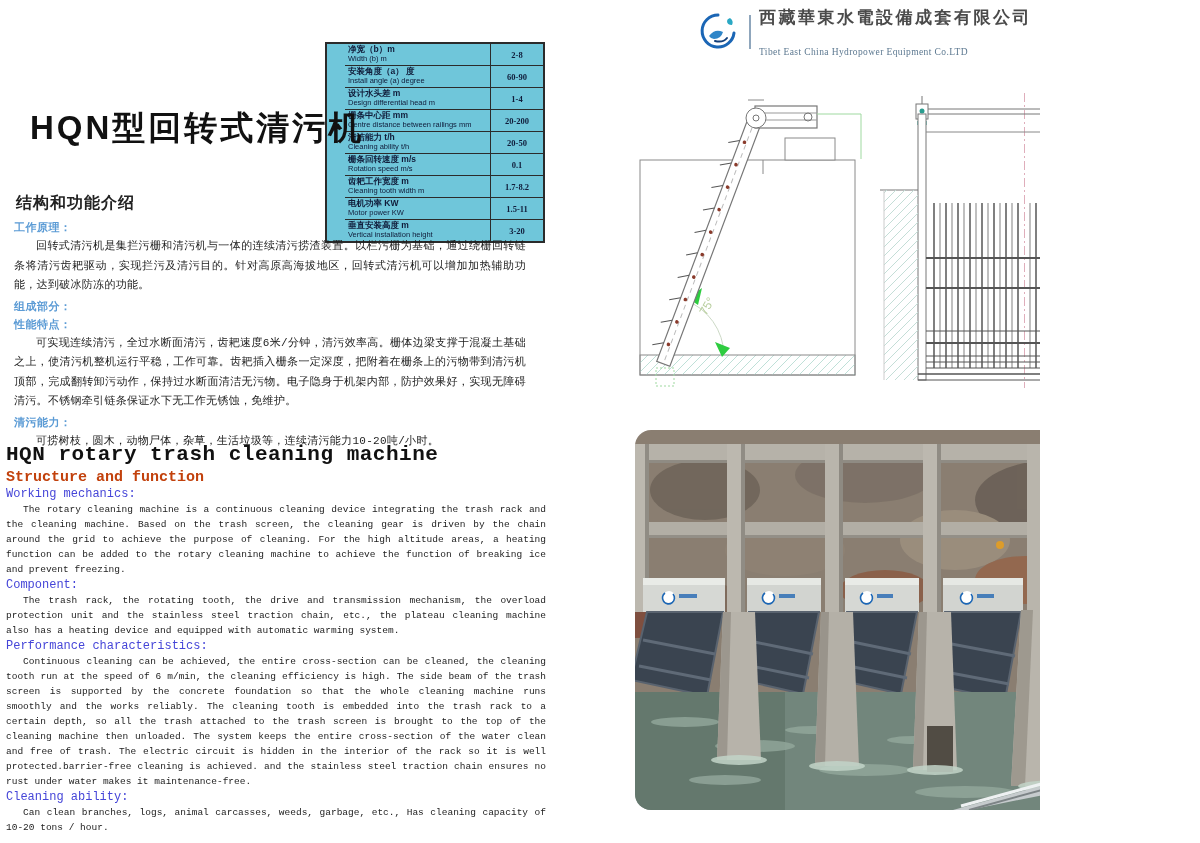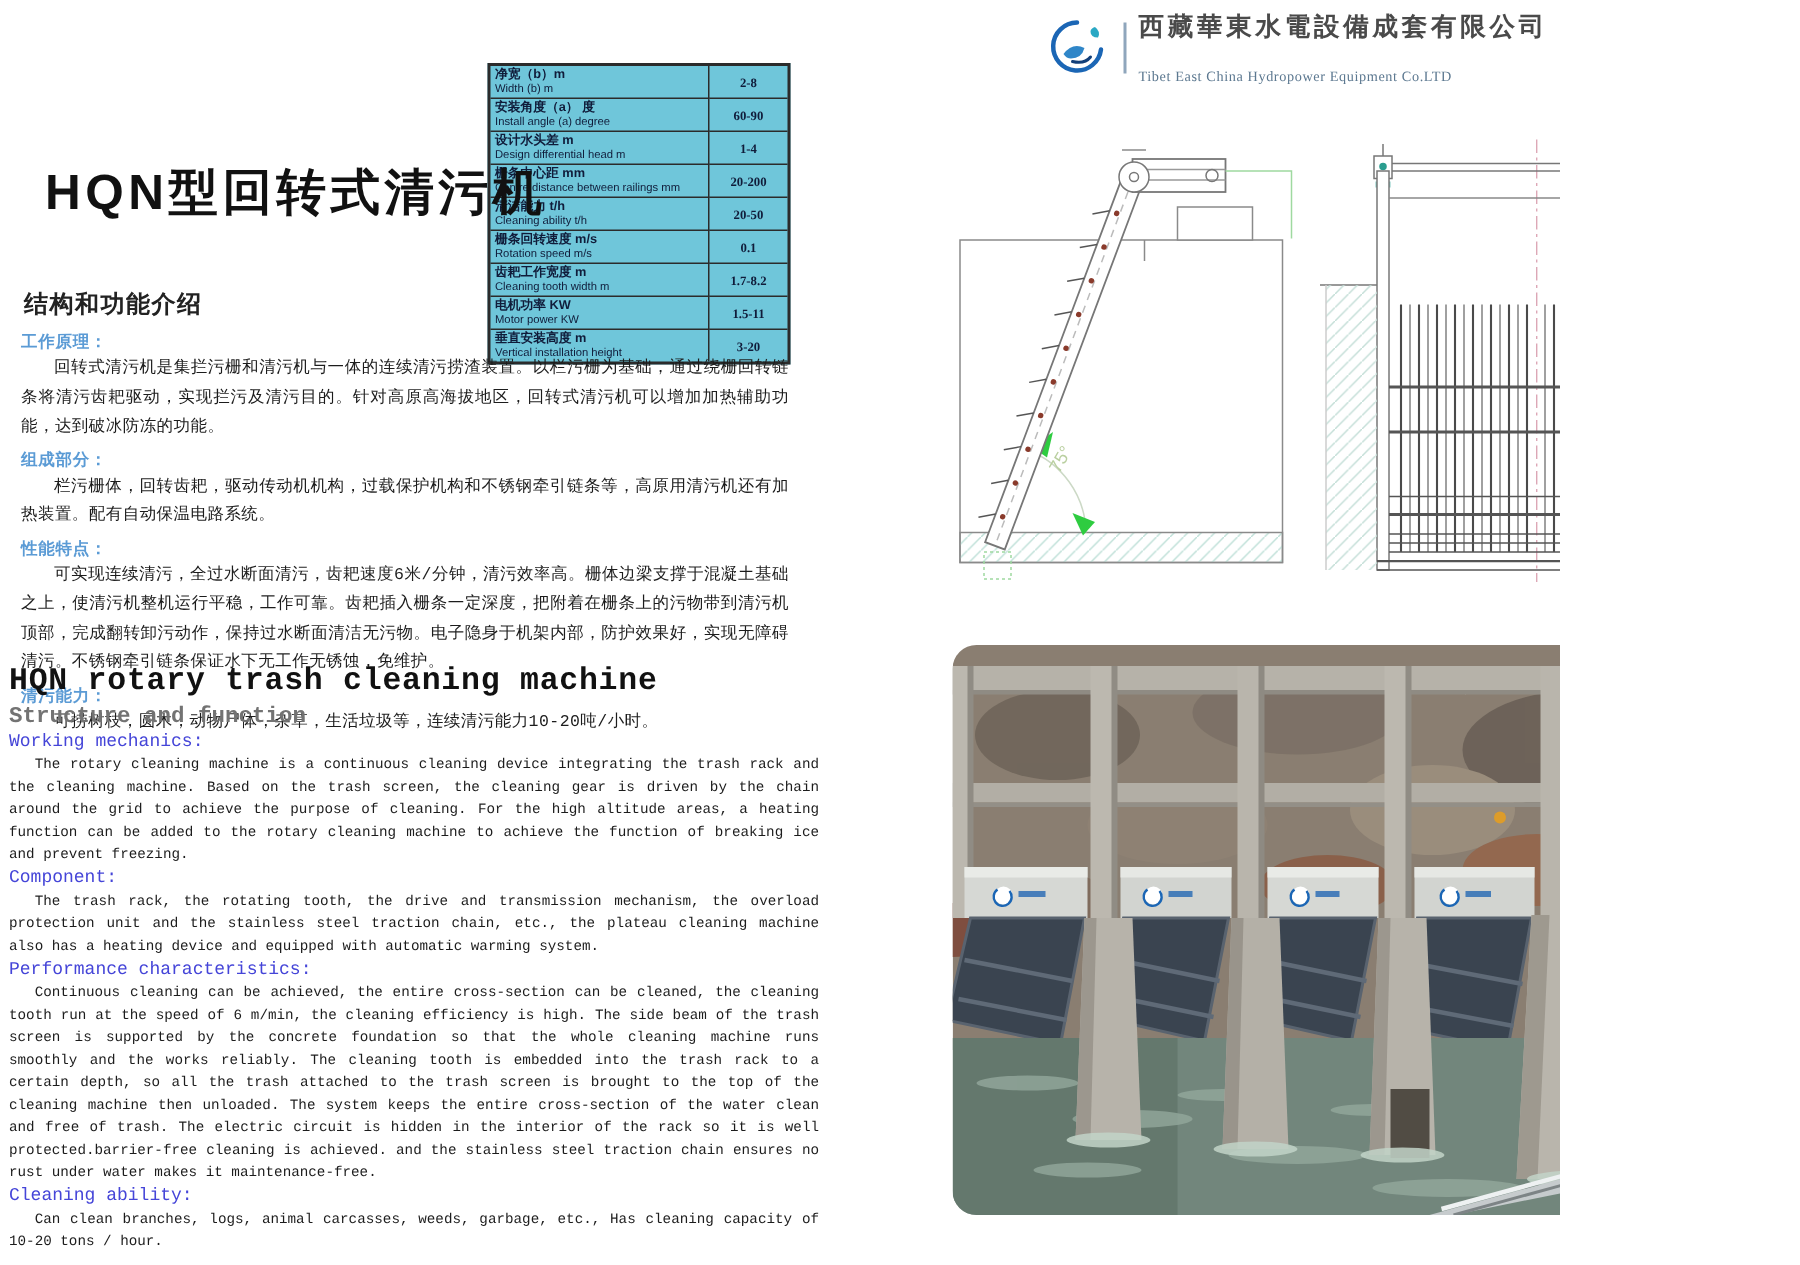--- a/index.html
+++ b/index.html
@@ -9,21 +9,21 @@
   
   .brand{position:absolute;top:6px;right:8px;display:flex;align-items:center;gap:8px;}
   .brand-divider{width:2px;height:34px;background:#8fa6bc;}
   .brand-zh{font-family:"Liberation Serif","DejaVu Serif",serif;font-size:17px;font-weight:bold;
             color:#4a4a4a;letter-spacing:2.5px;white-space:nowrap;}
   .brand-en{font-family:"Liberation Serif","DejaVu Serif",serif;font-size:9.5px;color:#5c7890;
             letter-spacing:.4px;margin-top:18px;}
 
   
   .spec{position:absolute;left:325px;top:42px;width:198px;border:2px solid #2b2b2b;
-        background:#6fc6da;display:grid;grid-template-columns:146px 1fr;}
+        background:#6fc6da;display:grid;grid-template-columns:146px 1fr;padding-left:18px;}
   .slabel{border-right:1px solid #2b2b2b;border-bottom:1px solid #2b2b2b;padding:1px 3px 2px 3px;}
   .sval{border-bottom:1px solid #2b2b2b;display:flex;align-items:center;justify-content:center;
         font-size:8.5px;font-weight:bold;color:#101c3a;font-family:Liberation Serif, serif;}
   .szh{font-size:8.5px;font-weight:bold;color:#101c3a;line-height:9.5px;
        font-family:"Liberation Sans","DejaVu Sans",sans-serif;}
   .sen{font-size:7.5px;font-weight:normal;color:#101c3a;line-height:8.5px;}
 
   
   .zh-col{position:absolute;left:14px;top:92px;width:512px;}
   .zh-title{margin:16px;font-family:Liberation Sans, sans-serif;font-size:33px;
@@ -32,21 +32,21 @@
                font-size:16px;font-weight:600;color:#222;letter-spacing:1px;}
   .zh-h{color:#5b9bd5;font-size:11px;font-weight:bold;margin:3px 0 2px 0;
         font-family:"Liberation Serif","DejaVu Serif",serif;letter-spacing:.5px;}
   .zh-p{margin:0 0 1px 0;font-family:Liberation Mono, monospace;font-size:11px;
         line-height:19.5px;color:#1c1c1c;text-align:justify;text-indent:2em;letter-spacing:.3px;}
 
   
   .en-col{position:absolute;left:6px;top:442px;width:540px;
           font-family:"Liberation Mono","DejaVu Sans Mono",monospace;}
   .en-title{margin:0;font-size:21px;font-weight:bold;color:#111;line-height:25px;letter-spacing:.5px;}
-  .en-subtitle{margin:2px 0 0 0;font-size:15px;font-weight:bold;color:#737373;}
+  .en-subtitle{margin:2px 0 0 0;font-size:15px;font-weight:bold;color:#c2410c;}
   .en-h{color:#4545d8;font-size:12px;font-weight:normal;margin:1px 0 1px 0;}
   .en-p{margin:0;font-size:9.5px;line-height:15px;color:#1c1c1c;text-align:justify;text-indent:1.8em;}
 
   
   .draw-side{position:absolute;left:618px;top:52px;}
   .draw-front{position:absolute;left:872px;top:88px;}
   .photo-wrap{position:absolute;left:635px;top:430px;width:552px;height:380px;border-radius:16px;
               overflow:hidden;}
   svg{display:block;}
 </style>
@@ -116,21 +116,20 @@
       </div>
     <div class="sval" style="border-bottom:none">3-20</div>
   </div>
 
   <section class="zh-col">
     <h1 class="zh-title">HQN型回转式清污机</h1>
     <h2 class="zh-subtitle">结构和功能介绍</h2>
     <div class="zh-h">工作原理：</div>
     <p class="zh-p">回转式清污机是集拦污栅和清污机与一体的连续清污捞渣装置。以栏污栅为基础，通过绕栅回转链条将清污齿耙驱动，实现拦污及清污目的。针对高原高海拔地区，回转式清污机可以增加加热辅助功能，达到破冰防冻的功能。</p>
     <div class="zh-h">组成部分：</div>
-    <p class="zh-p">栏污栅体，回转齿耙，驱动传动机机构，过载保护机构和不锈钢牵引链条等，高原用清污机还有加热装置。配有自动保温电路系统。</p>
     <div class="zh-h">性能特点：</div>
     <p class="zh-p">可实现连续清污，全过水断面清污，齿耙速度6米/分钟，清污效率高。栅体边梁支撑于混凝土基础之上，使清污机整机运行平稳，工作可靠。齿耙插入栅条一定深度，把附着在栅条上的污物带到清污机顶部，完成翻转卸污动作，保持过水断面清洁无污物。电子隐身于机架内部，防护效果好，实现无障碍清污。不锈钢牵引链条保证水下无工作无锈蚀，免维护。</p>
     <div class="zh-h">清污能力：</div>
     <p class="zh-p">可捞树枝，圆木，动物尸体，杂草，生活垃圾等，连续清污能力10-20吨/小时。</p>
   </section>
 
   <section class="en-col">
     <h1 class="en-title">HQN rotary trash cleaning machine</h1>
     <h2 class="en-subtitle">Structure and function</h2>
     <div class="en-h">Working mechanics:</div>

